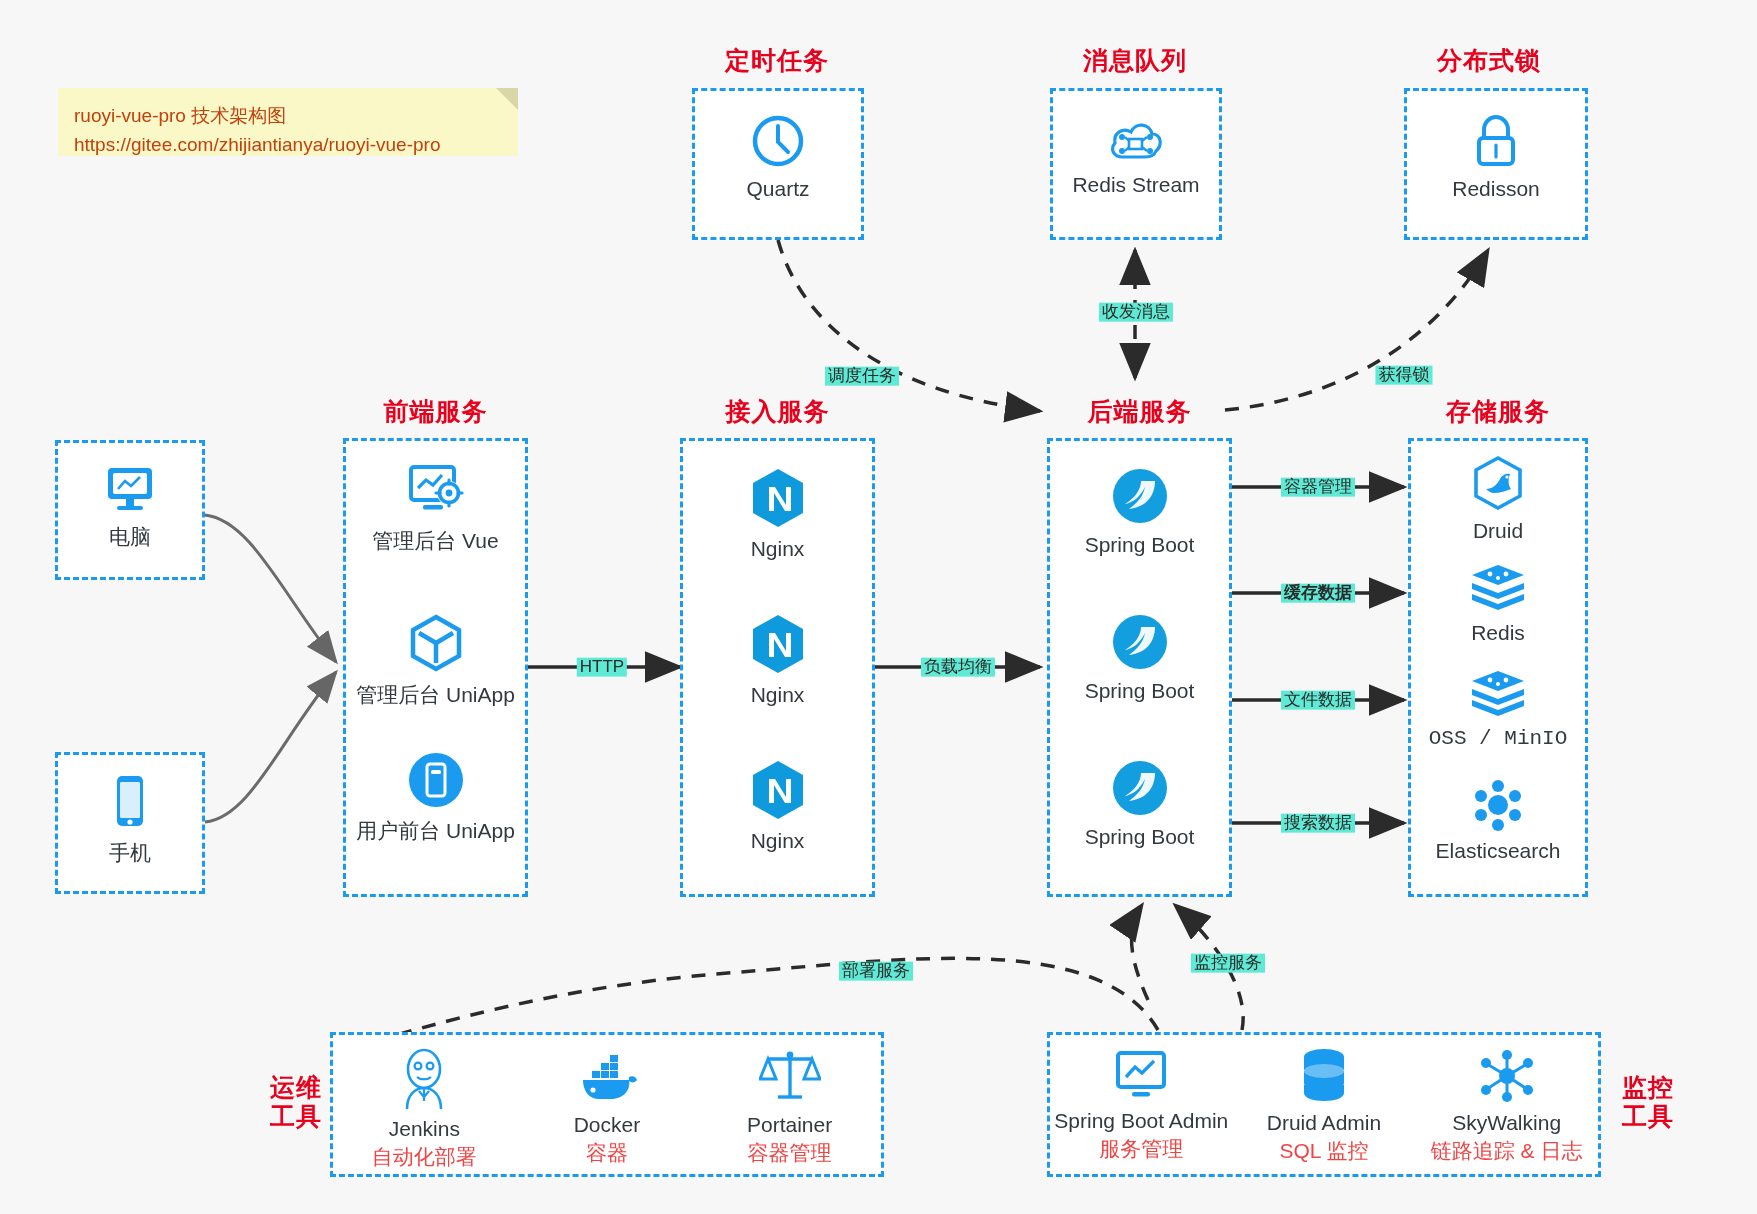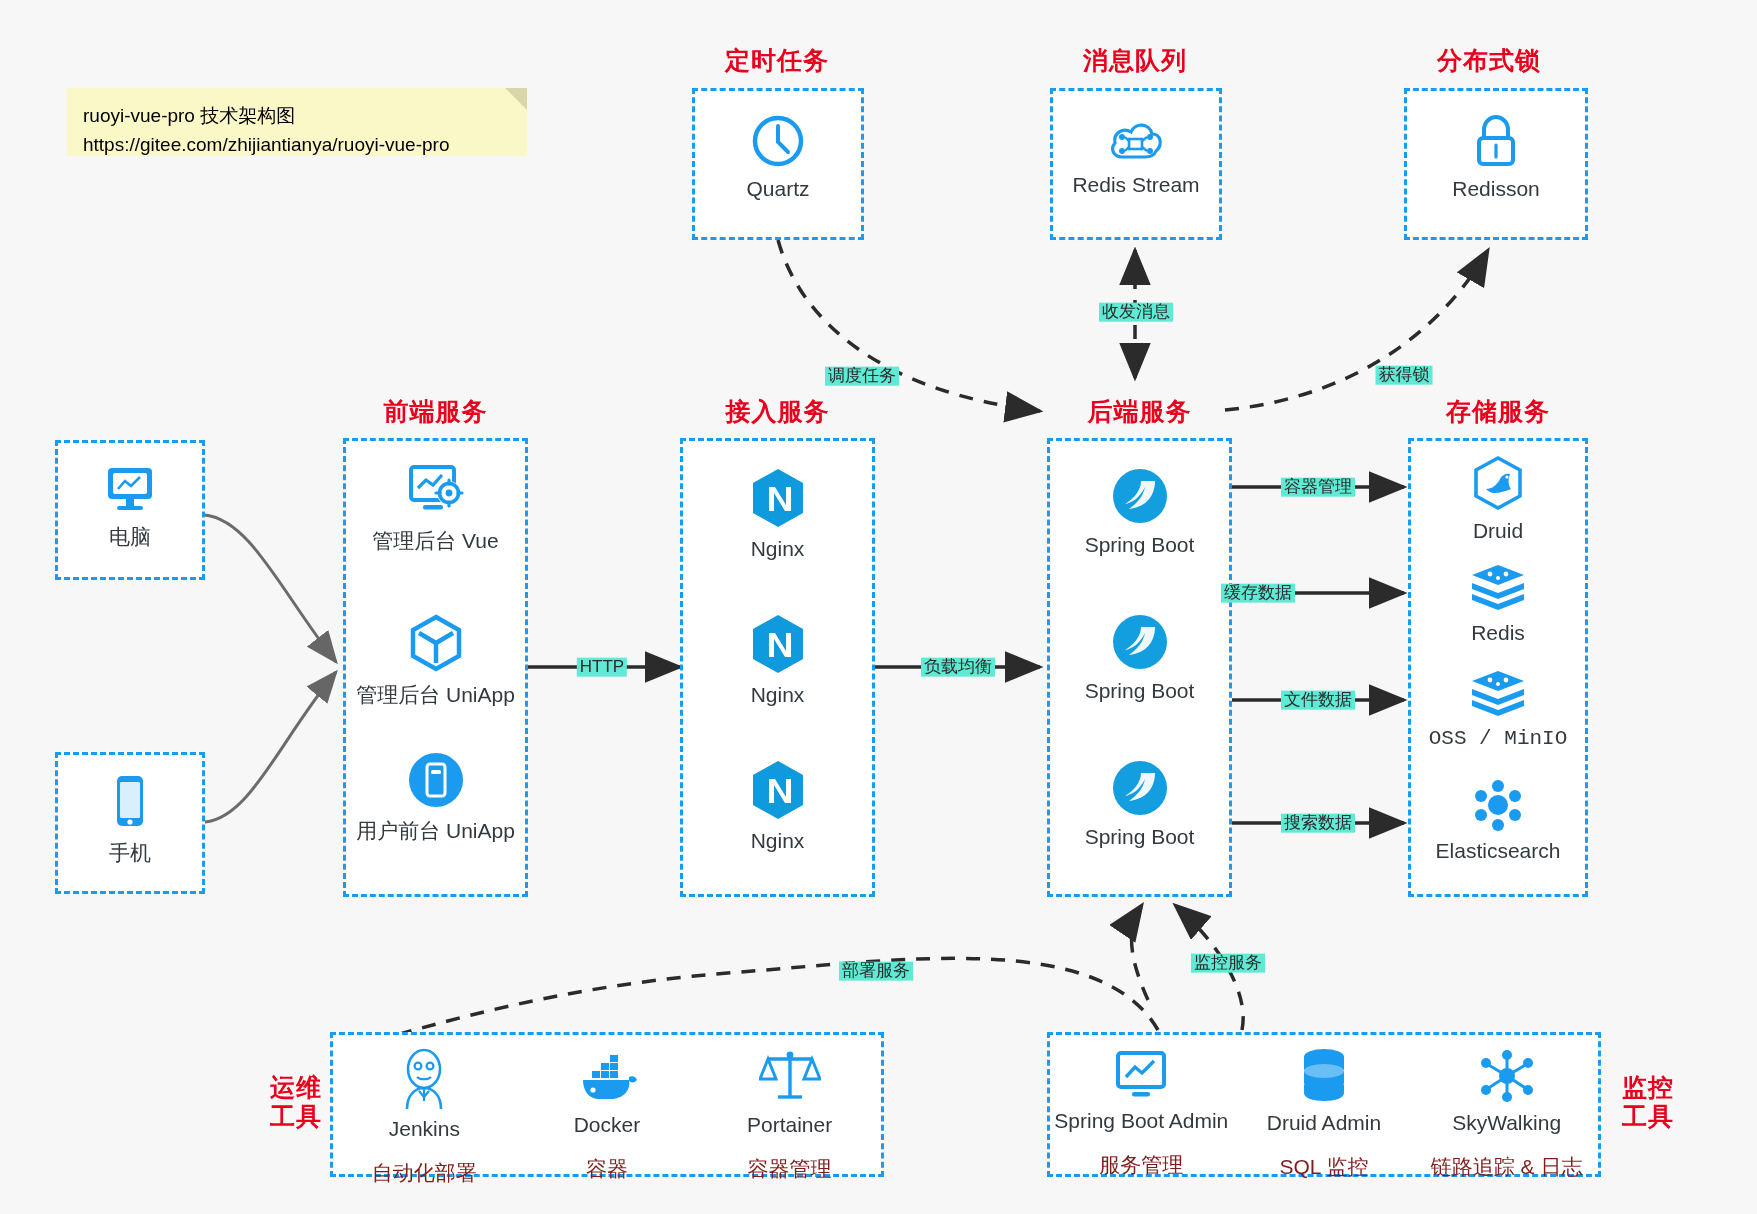--- a/index.html
+++ b/index.html
@@ -48,37 +48,36 @@
   }
   .node .lbl{
     display:block;
     margin-top:8px;
     font-size:21px;
     color:#333a3f;
     white-space:nowrap;
   }
   .node .lbl2{
     display:block;
-    margin-top:18px;
+    margin-top:2px;
     font-size:21px;
-    color:#7f1d1d;
+    color:#ef4444;
     white-space:nowrap;
   }
 
   
   .note{
     position:absolute;
     background:#fbf8c8;
     box-sizing:border-box;
     padding:14px 12px 10px 16px;
     font-size:19px;
-    color:#000000;
+    color:#c2410c;
     line-height:1.5;
     white-space:nowrap;
-    margin-left:9px;
   }
   .note .fold{
     position:absolute;
     right:0;top:0;
     width:0;height:0;
     border-left:22px solid transparent;
     border-top:22px solid #d9d7a8;
   }
 
   
@@ -488,19 +487,19 @@
       <span class="lbl2">链路追踪 &amp; 日志</span>
     </div>
   </div>
 
   <div class="elabel" style="left:602px;top:667px;">HTTP</div>
   <div class="elabel" style="left:958px;top:667px;">负载均衡</div>
   <div class="elabel" style="left:862px;top:376px;">调度任务</div>
   <div class="elabel" style="left:1136px;top:312px;">收发消息</div>
   <div class="elabel" style="left:1404px;top:375px;">获得锁</div>
   <div class="elabel" style="left:1318px;top:487px;">容器管理</div>
-  <div class="elabel" style="left:1258px;top:593px;">缓存数据</div>
+  <div class="elabel" style="left:1318px;top:593px;font-weight:bold;">缓存数据</div>
   <div class="elabel" style="left:1318px;top:700px;">文件数据</div>
   <div class="elabel" style="left:1318px;top:823px;">搜索数据</div>
   <div class="elabel" style="left:876px;top:971px;">部署服务</div>
   <div class="elabel" style="left:1228px;top:963px;">监控服务</div>
 
 </div>
 
 </body></html>

